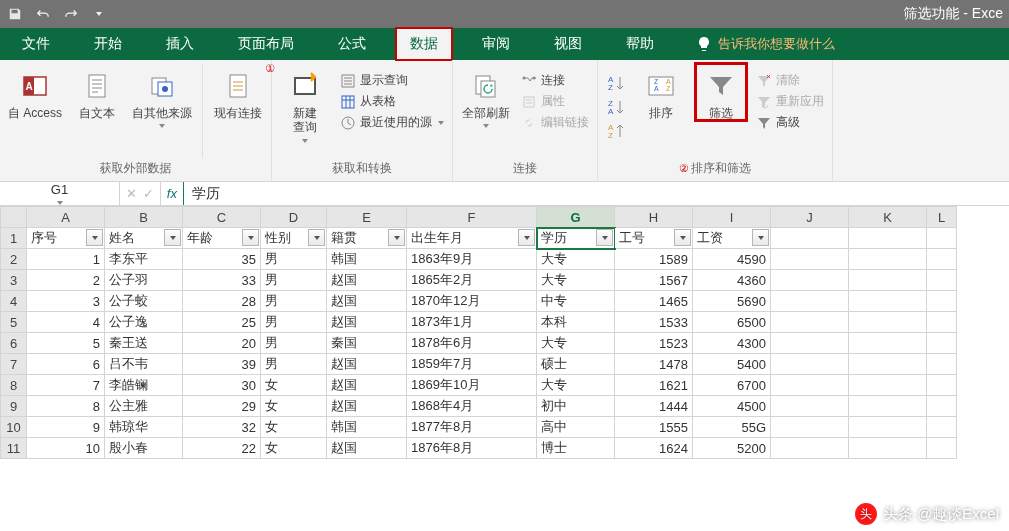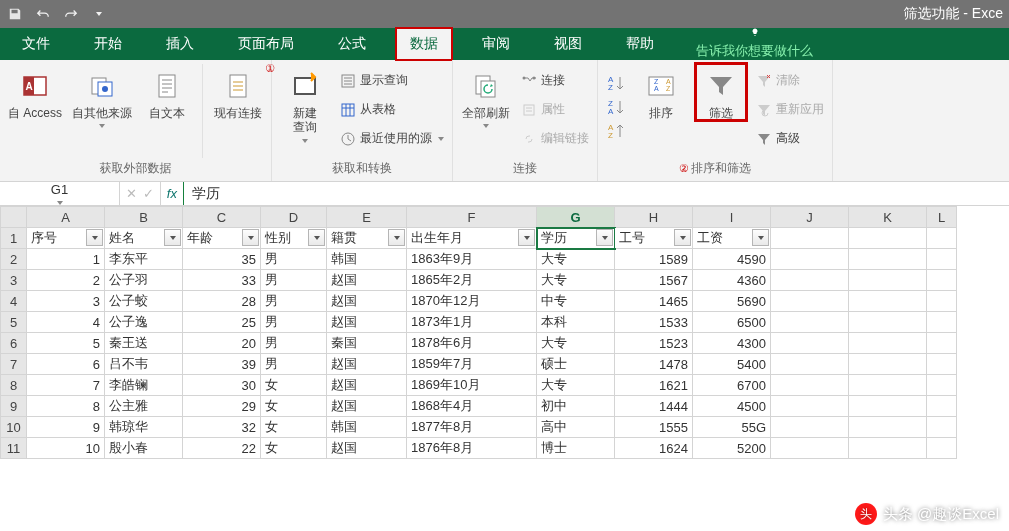--- a/index.html
+++ b/index.html
@@ -4,30 +4,30 @@
 <style>
 * { margin: 0; padding: 0; box-sizing: border-box; }
 body { font-family: "Microsoft YaHei", "Segoe UI", sans-serif; font-size: 13px; color: #333; background: #fff; width: 1009px; height: 531px; overflow: hidden; position: relative; }
 .titlebar { background: #737373; height: 28px; display: flex; align-items: center; color: #fff; padding: 0 6px; }
 .qat { display: flex; align-items: center; gap: 10px; }
 .qat-icon { width: 18px; height: 18px; display: flex; align-items: center; justify-content: center; opacity: .9; }
 .title-text { margin-left: auto; font-size: 14px; white-space: nowrap; }
 .tabs { background: #0b6a3f; height: 32px; display: flex; align-items: stretch; padding-left: 8px; gap: 16px; }
 .tab { color: #fff; padding: 0 14px; display: flex; align-items: center; font-size: 14px; cursor: pointer; }
 .tab.active { background: #f3f3f3; color: #0b6a3f; font-weight: 500; outline: 2px solid #c00; outline-offset: -1px; }
-.tellme { display: flex; align-items: center; color: #86efac; padding: 0 12px; gap: 6px; flex-direction: column; }
+.tellme { display: flex; align-items: center; color: #fdba74; padding: 0 12px; gap: 6px; }
 .bulb { width: 16px; height: 16px; }
 .ribbon { background: #f3f3f3; height: 122px; border-bottom: 1px solid #d4d4d4; display: flex; }
 .group { border-right: 1px solid #e0e0e0; display: flex; flex-direction: column; padding: 4px 8px 2px; }
 .group-body { flex: 1; display: flex; align-items: flex-start; gap: 10px; }
 .group-label { text-align: center; font-size: 12px; color: #666; padding: 2px 0; }
 .bigbtn { display: flex; flex-direction: column; align-items: center; gap: 4px; font-size: 12px; color: #444; min-width: 50px; cursor: pointer; padding-top: 6px; position: relative; }
 .bigbtn .ico { width: 32px; height: 32px; display: flex; align-items: center; justify-content: center; }
 .bigbtn .lbl { text-align: center; line-height: 1.2; }
-.smallcol { display: flex; flex-direction: column; gap: 12px; padding-top: 8px; font-size: 12px; color: #444; }
+.smallcol { display: flex; flex-direction: column; gap: 4px; padding-top: 8px; font-size: 12px; color: #444; }
 .smallrow { display: flex; align-items: center; gap: 4px; cursor: pointer; white-space: nowrap; }
 .smallrow.dis { color: #aaa; }
 .smallrow .sico { width: 16px; height: 16px; }
 .hl-red { outline: 3px solid #c00; outline-offset: -1px; }
 .red-num { position: absolute; color: #c00; font-size: 11px; }
 .formulabar { height: 24px; border-bottom: 1px solid #d4d4d4; display: flex; align-items: stretch; }
 .namebox { width: 120px; border-right: 1px solid #d4d4d4; display: flex; align-items: center; padding: 0 6px; font-size: 13px; justify-content: space-between; flex-direction: column; }
 .fbtns { display: flex; align-items: center; border-right: 1px solid #d4d4d4; padding: 0 6px; gap: 6px; color: #bbb; }
 .fx { font-style: italic; color: #0f766e; padding: 0 6px; border-right: 1px solid #15803d; display: flex; align-items: center; }
 .finput { flex: 1; display: flex; align-items: center; padding: 0 8px; font-size: 14px; }
@@ -102,36 +102,36 @@
               <rect x="3" y="5" width="22" height="18" fill="#fff" stroke="#a33" stroke-width="1.5"></rect>
               <rect x="3" y="5" width="10" height="18" fill="#a33"></rect>
               <text x="8" y="18" fill="#fff" font-size="10" text-anchor="middle" font-weight="bold">A</text>
             </svg>
           </div>
           <span class="lbl">自 Access</span>
         </div>
       <div class="bigbtn">
           <div class="ico">
             <svg width="28" height="28" viewBox="0 0 28 28">
+              <rect x="6" y="3" width="16" height="22" fill="#fff" stroke="#888"></rect>
+              <path d="M9 8h10M9 12h10M9 16h10M9 20h6" stroke="#888"></path>
+            </svg>
+          </div>
+          <span class="lbl">自文本</span>
+        </div>
+      <div class="bigbtn">
+          <div class="ico">
+            <svg width="28" height="28" viewBox="0 0 28 28">
               <rect x="4" y="6" width="14" height="16" fill="#fff" stroke="#888"></rect>
               <rect x="10" y="10" width="14" height="14" fill="#fff" stroke="#36c"></rect>
               <circle cx="17" cy="17" r="3" fill="#36c"></circle>
             </svg>
           </div>
           <span class="lbl">自其他来源</span>
           <span class="dd-arrow"></span>
-        </div>
-      <div class="bigbtn">
-          <div class="ico">
-            <svg width="28" height="28" viewBox="0 0 28 28">
-              <rect x="6" y="3" width="16" height="22" fill="#fff" stroke="#888"></rect>
-              <path d="M9 8h10M9 12h10M9 16h10M9 20h6" stroke="#888"></path>
-            </svg>
-          </div>
-          <span class="lbl">自文本</span>
         </div>
       <div style="width:1px;background:#e0e0e0;align-self:stretch"></div>
       <div class="bigbtn" style="position:relative">
           <div class="ico">
             <svg width="28" height="28" viewBox="0 0 28 28">
               <rect x="6" y="3" width="16" height="22" fill="#fff" stroke="#888"></rect>
               <path d="M9 10h10M9 14h10M9 18h10" stroke="#c93"></path>
             </svg>
           </div>
           <span class="lbl">现有连接</span>

